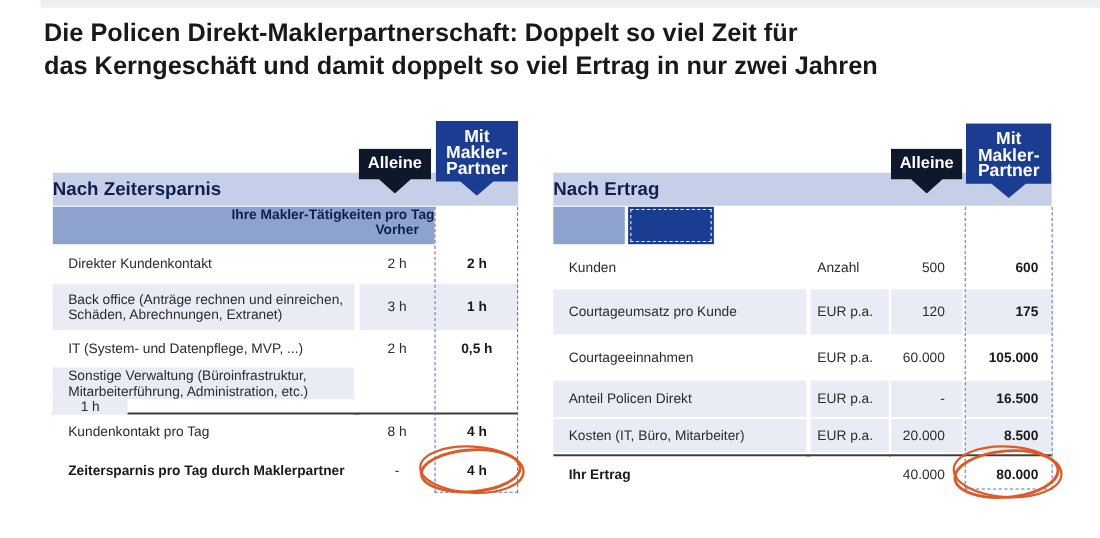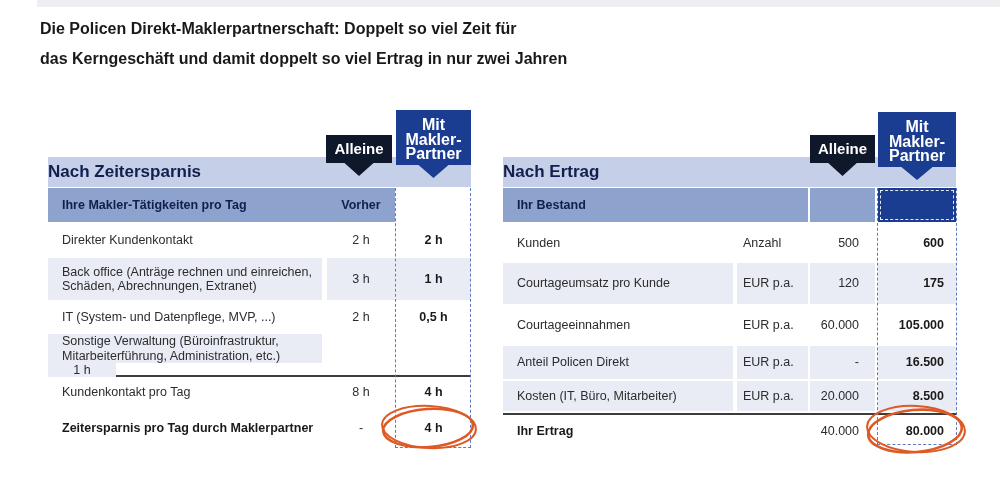--- a/index.html
+++ b/index.html
@@ -5,21 +5,21 @@
   html,body{margin:0;padding:0;}
   body{
     width:1000px;height:489px;position:relative;overflow:hidden;
     background:#ffffff;
     font-family:"Liberation Sans", sans-serif;
     -webkit-font-smoothing:antialiased;
   }
   .top-bar{position:absolute;left:37px;right:0;top:0;height:7px;background:#edeff3;}
   .slide-title{
     position:absolute;left:40px;top:14px;width:920px;
-    font-size:16px;font-weight:bold;color:#191919;line-height:30px;
+    font-size:23px;font-weight:bold;color:#191919;line-height:30px;
   }
   
   .tbl{position:absolute;top:110px;}
   .tbl.lt{left:48px;width:423px;height:340px;}
   .tbl.rt{left:503px;width:453px;height:340px;}
   .band{
     position:absolute;left:0;right:0;top:47px;height:30px;background:#c6cfe8;z-index:1;
   }
   .band .band-title{
     padding-left:0;line-height:30px;font-size:17px;font-weight:bold;color:#101f4e;
@@ -36,22 +36,22 @@
     clip-path:polygon(0 0,100% 0,100% 81%,70% 81%,50% 100%,30% 81%,0 81%);
   }
   .flag-makler .flag-line{display:block;line-height:14.5px;}
   .flag-makler .flag-text{padding-top:8px;}
   .lt .flag-alleine{left:278px;top:25px;width:66px;height:41px;}
   .lt .flag-makler{left:348px;top:0;width:75px;height:68px;}
   .rt .flag-alleine{left:307px;top:25px;width:65px;height:41px;}
   .rt .flag-makler{left:375px;top:2px;width:78px;height:68px;}
   
   .header-row{position:absolute;left:0;top:78px;height:34px;display:flex;z-index:1;}
-  .hcell{box-sizing:border-box;display:flex;align-items:center;background:#8da3ce;
-         font-size:12.5px;font-weight:bold;color:#101f4e;}
+  .hcell{box-sizing:border-box;display:flex;align-items:flex-end;background:#8da3ce;
+         font-size:12.5px;font-weight:bold;color:#101f4e;flex-direction:column;}
   .hcell.dark{background:#1b3d91;color:#ffffff;justify-content:center;
               outline:1px dashed rgba(255,255,255,.9);outline-offset:-3px;}
   .lt .hcell.main{width:347px;margin-right:1px;padding-left:14px;}
   .lt .hcell.main .h-before{width:68px;margin-left:auto;text-align:center;}
   .lt .hcell.dark{width:75px;}
   .rt .hcell.main{width:305px;margin-right:2px;padding-left:14px;}
   .rt .hcell.mid{width:65px;margin-right:3px;}
   .rt .hcell.dark{width:78px;}
   
   .rows{position:absolute;left:0;right:0;top:115px;}
@@ -170,21 +170,20 @@
       <span class="flag-line">Makler-</span>
       <span class="flag-line">Partner</span>
     </div>
   </div>
 
   <div class="band">
     <div class="band-title">Nach Ertrag</div>
   </div>
 
   <div class="header-row">
-    <div class="hcell main">Ihr Bestand</div>
     <div class="hcell mid"></div>
     <div class="hcell dark"></div>
   </div>
 
   <div class="rows">
     <div class="row h1">
       <div class="cell lbl">Kunden</div>
       <div class="cell unit">Anzahl</div>
       <div class="cell before">500</div>
       <div class="cell after">600</div>

